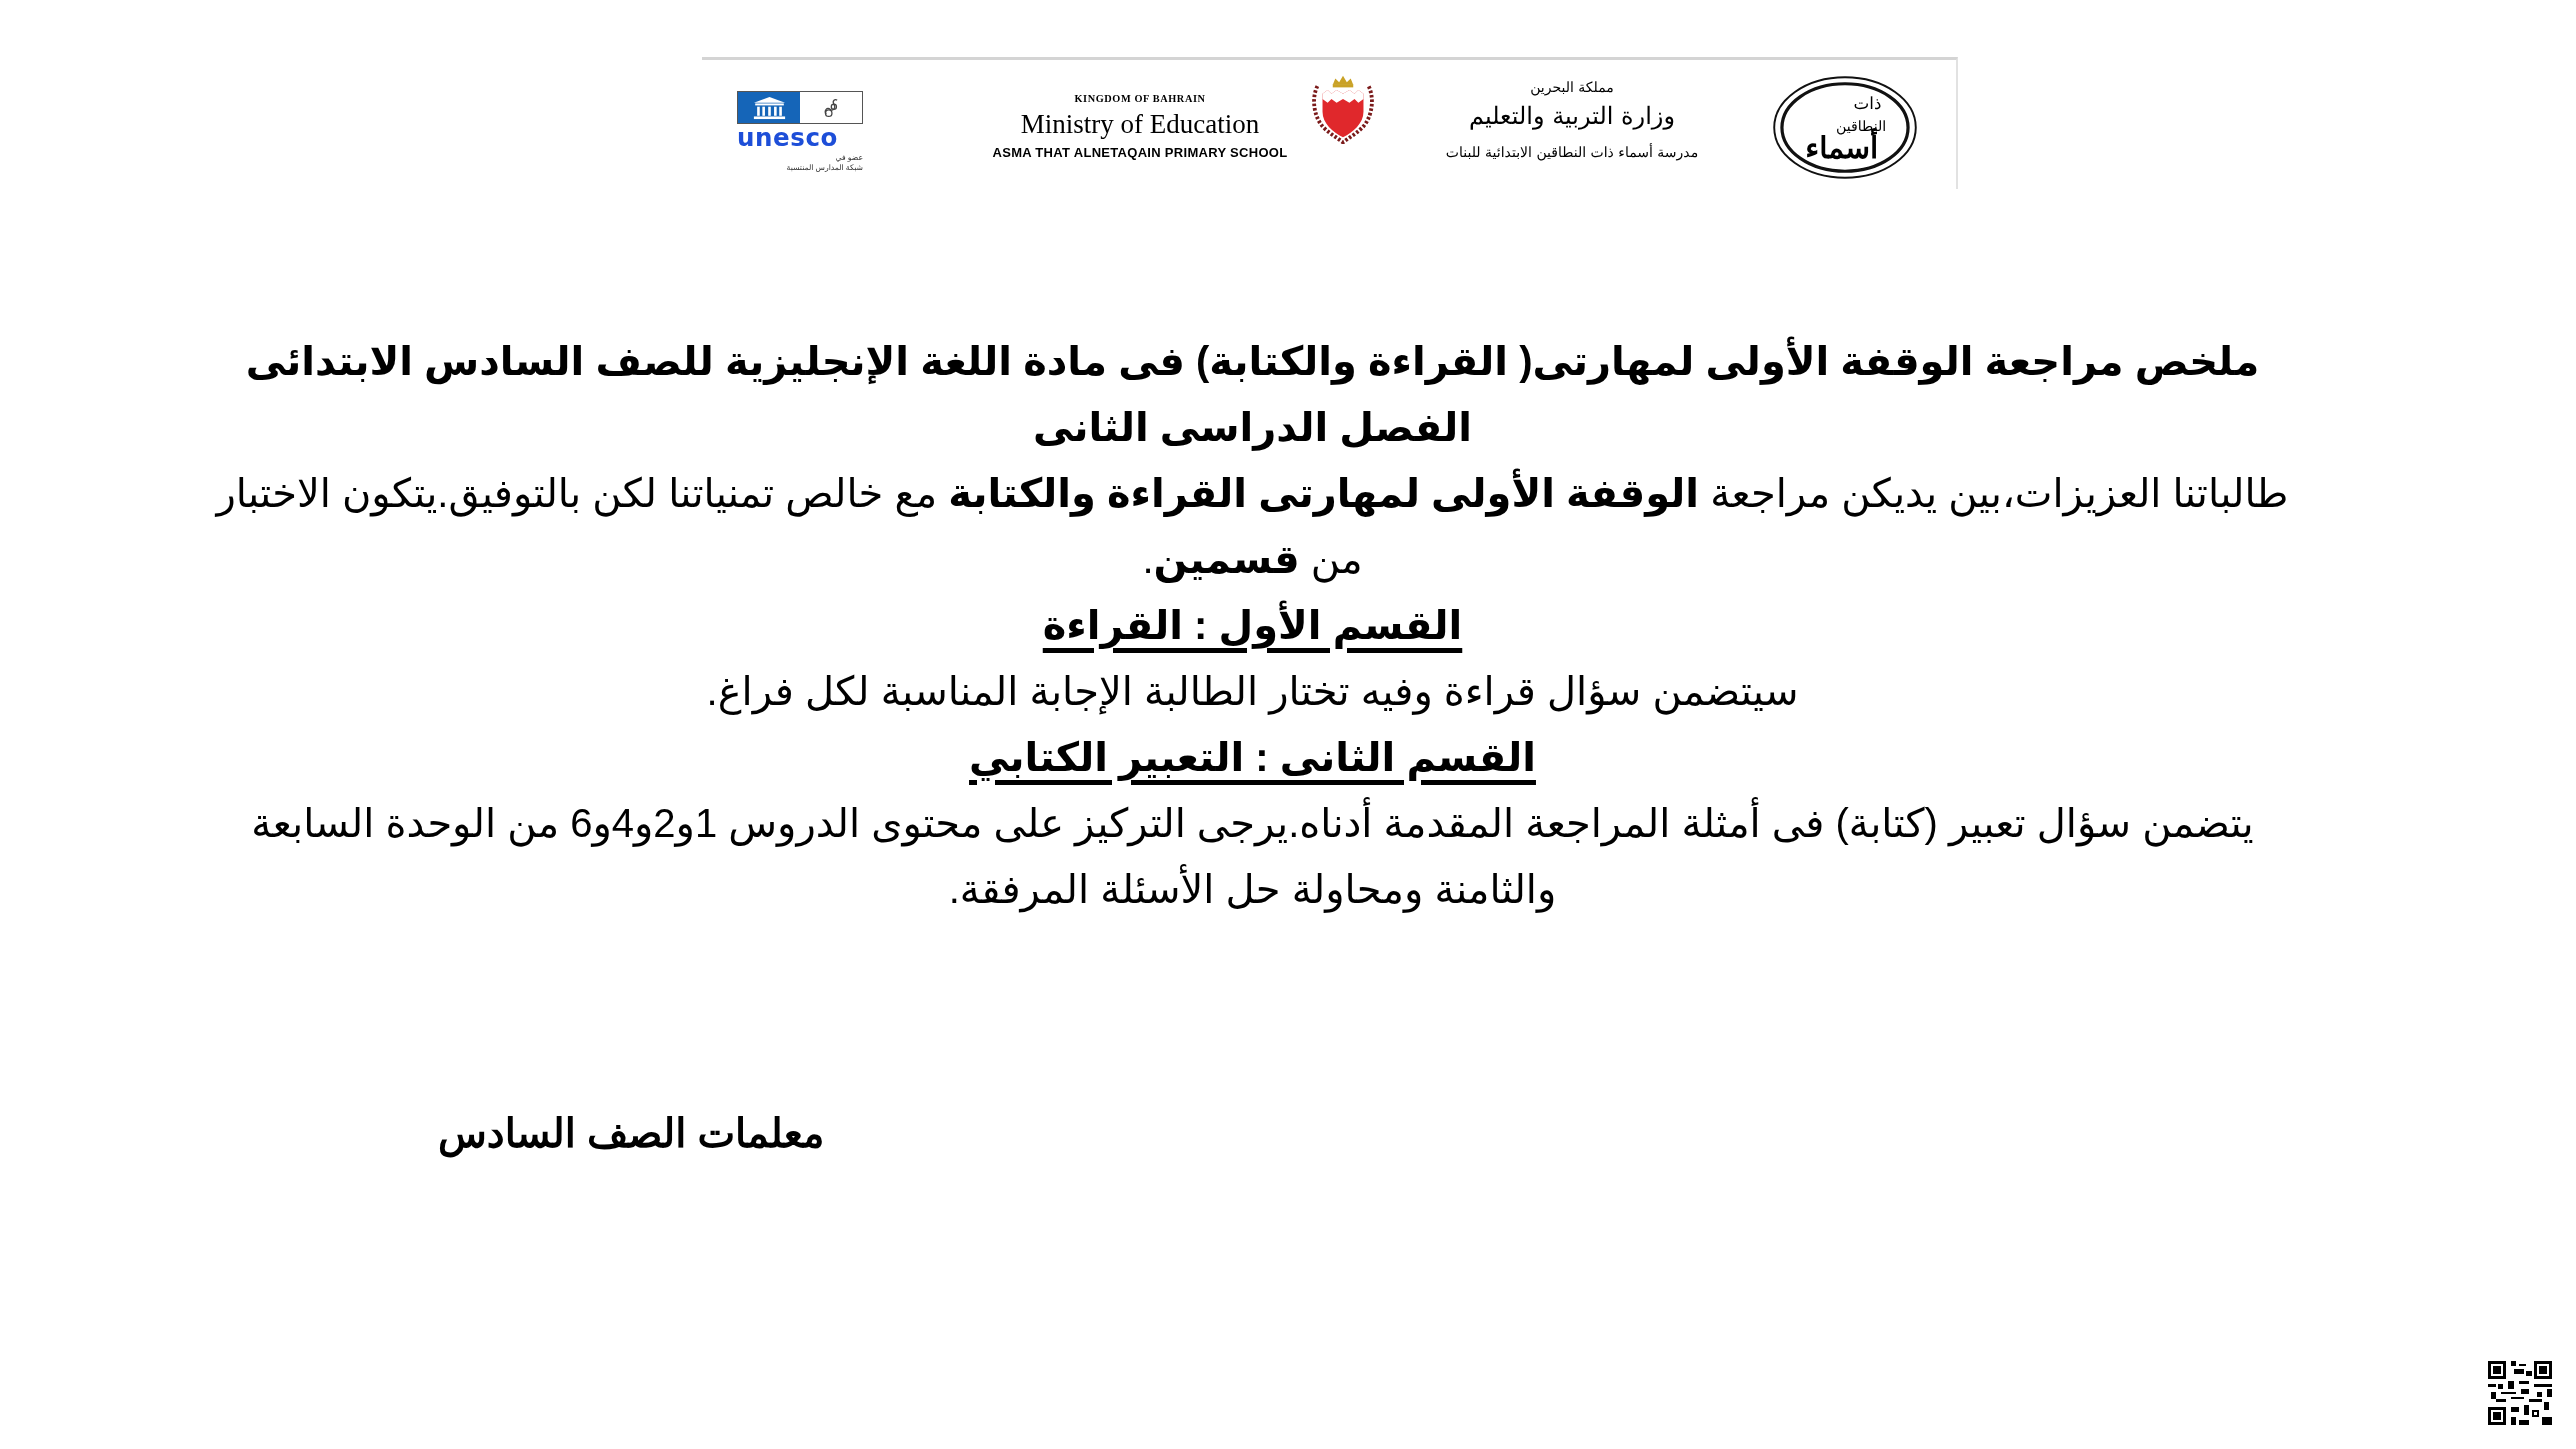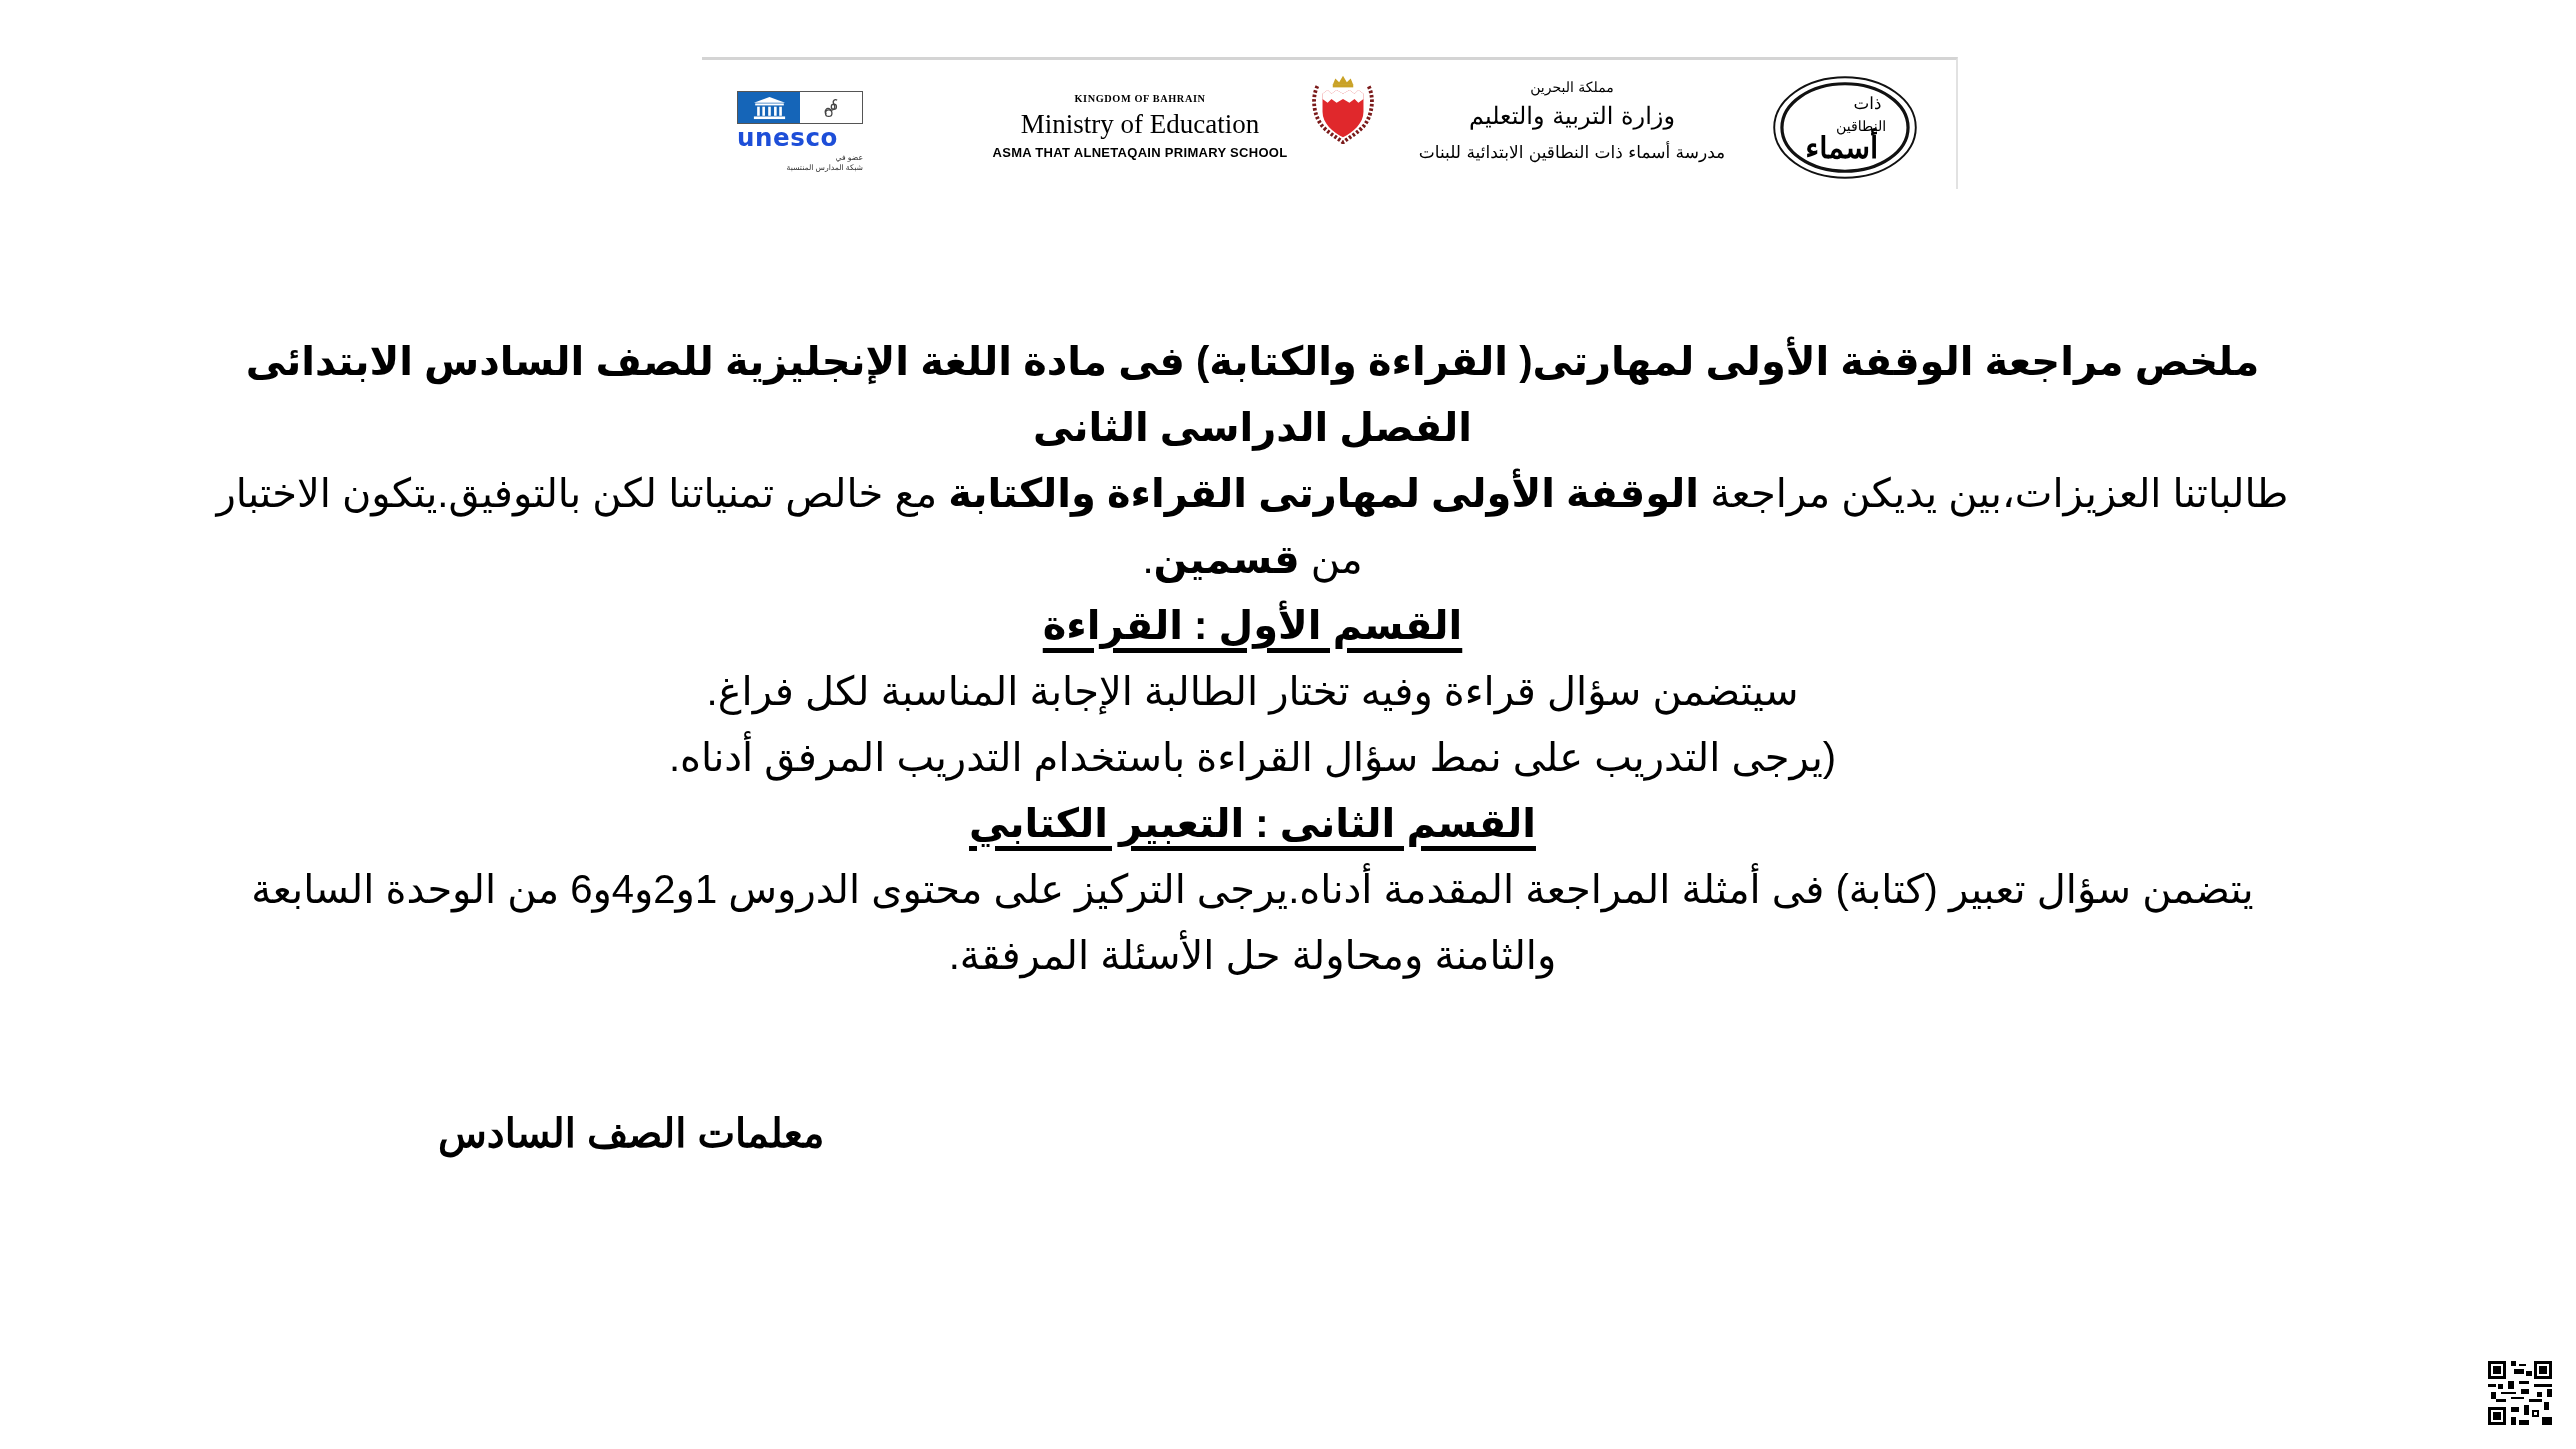--- a/index.html
+++ b/index.html
@@ -17,21 +17,21 @@
   .ministry-en { position: absolute; left: 245px; top: 32px; width: 386px; text-align: center; }
   .kingdom-en { font-family: "Liberation Serif", serif; font-weight: bold; font-size: 10.3px; letter-spacing: 0.6px; line-height: 13px; }
   .ministry-title { font-family: "Liberation Serif", serif; font-size: 27px; line-height: 32px; margin-top: 2.6px; }
   .school-en { font-family: "Liberation Sans", sans-serif; font-weight: bold; font-size: 13px; line-height: 15.5px; margin-top: 5.2px; letter-spacing: 0.3px; }
 
   .emblem { position: absolute; left: 609px; top: 13px; width: 64px; height: 71px; }
 
   .ministry-ar { position: absolute; left: 683px; top: 18px; width: 374px; text-align: center; direction: rtl; }
   .kingdom-ar { font-family: "DejaVu Serif", serif; font-size: 14px; line-height: 18px; }
   .ministry-ar-title { font-family: "DejaVu Serif", serif; font-size: 24px; line-height: 41px; letter-spacing: -0.6px; }
-  .school-ar { font-family: "DejaVu Serif", serif; font-size: 17px; line-height: 19.3px; margin-top: 6.4px; }
+  .school-ar { font-family: "DejaVu Serif", serif; font-size: 14px; line-height: 19.3px; margin-top: 6.4px; }
 
   .seal { position: absolute; left: 1069px; top: 14px; width: 148px; height: 107px; }
 
   
   .doc { position: absolute; left: 206px; top: 328px; width: 2093px; direction: rtl; text-align: center; font-family: "Liberation Sans", "DejaVu Sans", sans-serif; font-size: 40px; line-height: 66px; }
   .doc p { margin: 0; }
   .b { font-weight: bold; }
   .heading { font-weight: bold; text-decoration: underline; text-decoration-thickness: 4.5px; text-underline-offset: 9px; }
   .sig { position: absolute; left: 438px; top: 1104px; font-family: "Liberation Sans", sans-serif; font-weight: bold; font-size: 40px; line-height: 58px; direction: rtl; }
 
@@ -102,21 +102,20 @@
   </div>
 </div>
 
 <div class="doc">
   <p class="b">ملخص مراجعة الوقفة الأولى  لمهارتى( القراءة والكتابة) فى مادة اللغة الإنجليزية للصف السادس الابتدائى الفصل الدراسى الثانى</p>
 
   <p><span>طالباتنا العزيزات،بين يديكن مراجعة </span><span class="b">الوقفة الأولى لمهارتى القراءة والكتابة</span><span> مع خالص تمنياتنا لكن بالتوفيق.يتكون الاختبار من </span><span class="b">قسمين</span><span>.</span></p>
 
   <p><span class="heading">القسم الأول : القراءة</span></p>
   <p>سيتضمن سؤال قراءة وفيه تختار الطالبة الإجابة المناسبة لكل فراغ.</p>
-  <p>(يرجى التدريب على نمط سؤال القراءة  باستخدام التدريب المرفق أدناه.</p>
 
   <p><span class="heading">القسم الثانى : التعبير الكتابي</span></p>
   <p>يتضمن سؤال  تعبير (كتابة) فى أمثلة المراجعة المقدمة أدناه.يرجى التركيز على محتوى الدروس 1و2و4و6 من الوحدة السابعة والثامنة ومحاولة حل الأسئلة المرفقة.</p>
 </div>
 
 <div class="sig">معلمات الصف السادس</div>
 
 <div class="qr">
   <svg width="64" height="64" viewBox="0 0 25 25" shape-rendering="crispEdges">
     <rect width="25" height="25" fill="#fff"></rect>

